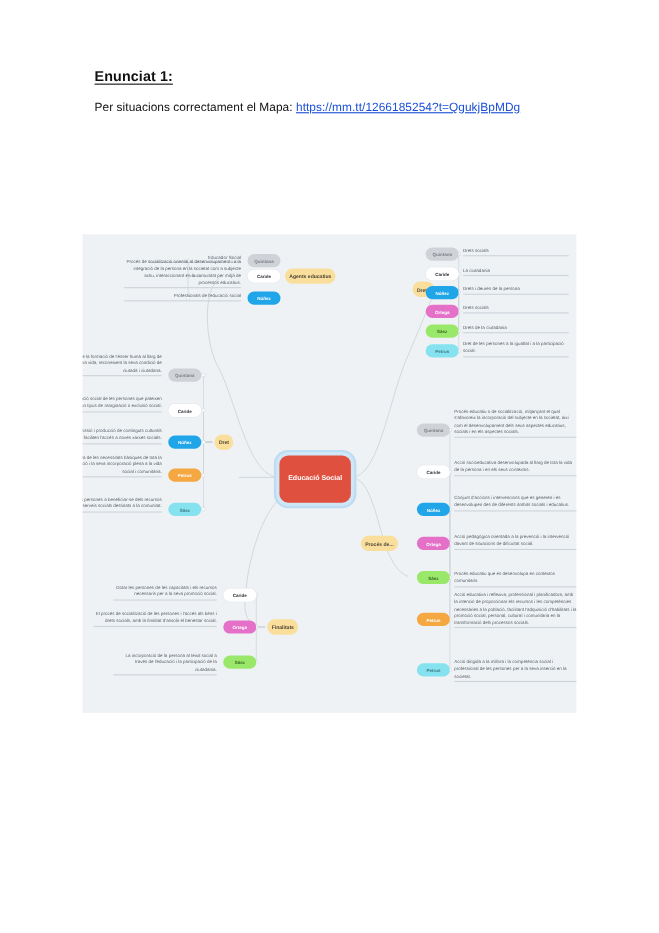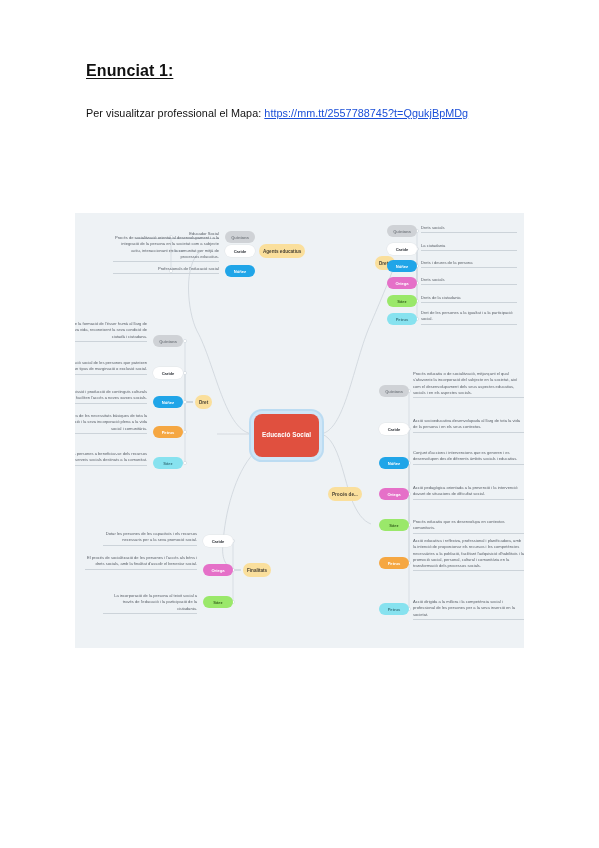--- a/index.html
+++ b/index.html
@@ -7,21 +7,21 @@
     width:599px;height:848px;background:#ffffff;
     font-family:"Liberation Sans",sans-serif;
     -webkit-font-smoothing:antialiased;
     overflow:hidden;position:relative;
   }
   .page{position:absolute;inset:0;}
 
   
   .doc{position:absolute;left:86px;top:62px;width:428px;}
   .doc h1{
-    font-size:16px;font-weight:bold;color:#111;margin:0 0 25px 0;
+    font-size:13px;font-weight:bold;color:#111;margin:0 0 13px 0;
     text-decoration:underline;text-underline-offset:2px;letter-spacing:.1px;
   }
   .doc p.just{
     font-size:11.2px;font-weight:bold;color:#111;
     line-height:19.5px;margin:0 0 13px 0;
     text-align:justify;text-justify:inter-word;letter-spacing:.05px;
   }
   .doc p.lead{
     font-size:10.8px;font-weight:normal;color:#111;
     line-height:16px;margin:0;letter-spacing:.05px;
@@ -72,21 +72,21 @@
   .leaf.r{text-align:left;}
   .leaf.l{text-align:right;}
 </style>
 </head>
 <body>
 
 <div class="page">
 
   <div class="doc">
     <h1>Enunciat 1:</h1>
-    <p class="lead"><span>Per visualitzar professional el Mapa: </span><a href="#">https://mm.tt/2557788745?t=QgukjBpMDg</a></p>
+    <p class="lead"><span>Per situacions correctament el Mapa: </span><a href="#">https://mm.tt/1266185254?t=QgukjBpMDg</a></p>
   </div>
 
   <div class="map">
 
     <svg class="links" viewBox="0 0 449 435">
       <g fill="none" stroke="#c8d0d7" stroke-width="0.7">
 
         <path d="M179 221 C 150 221 140 150 122 118 C 112 98 108 50 126 38"></path>
         <path d="M244 221 C 270 221 278 150 296 110 C 308 82 318 58 320 50"></path>
         <path d="M179 221 L 142 221"></path>

